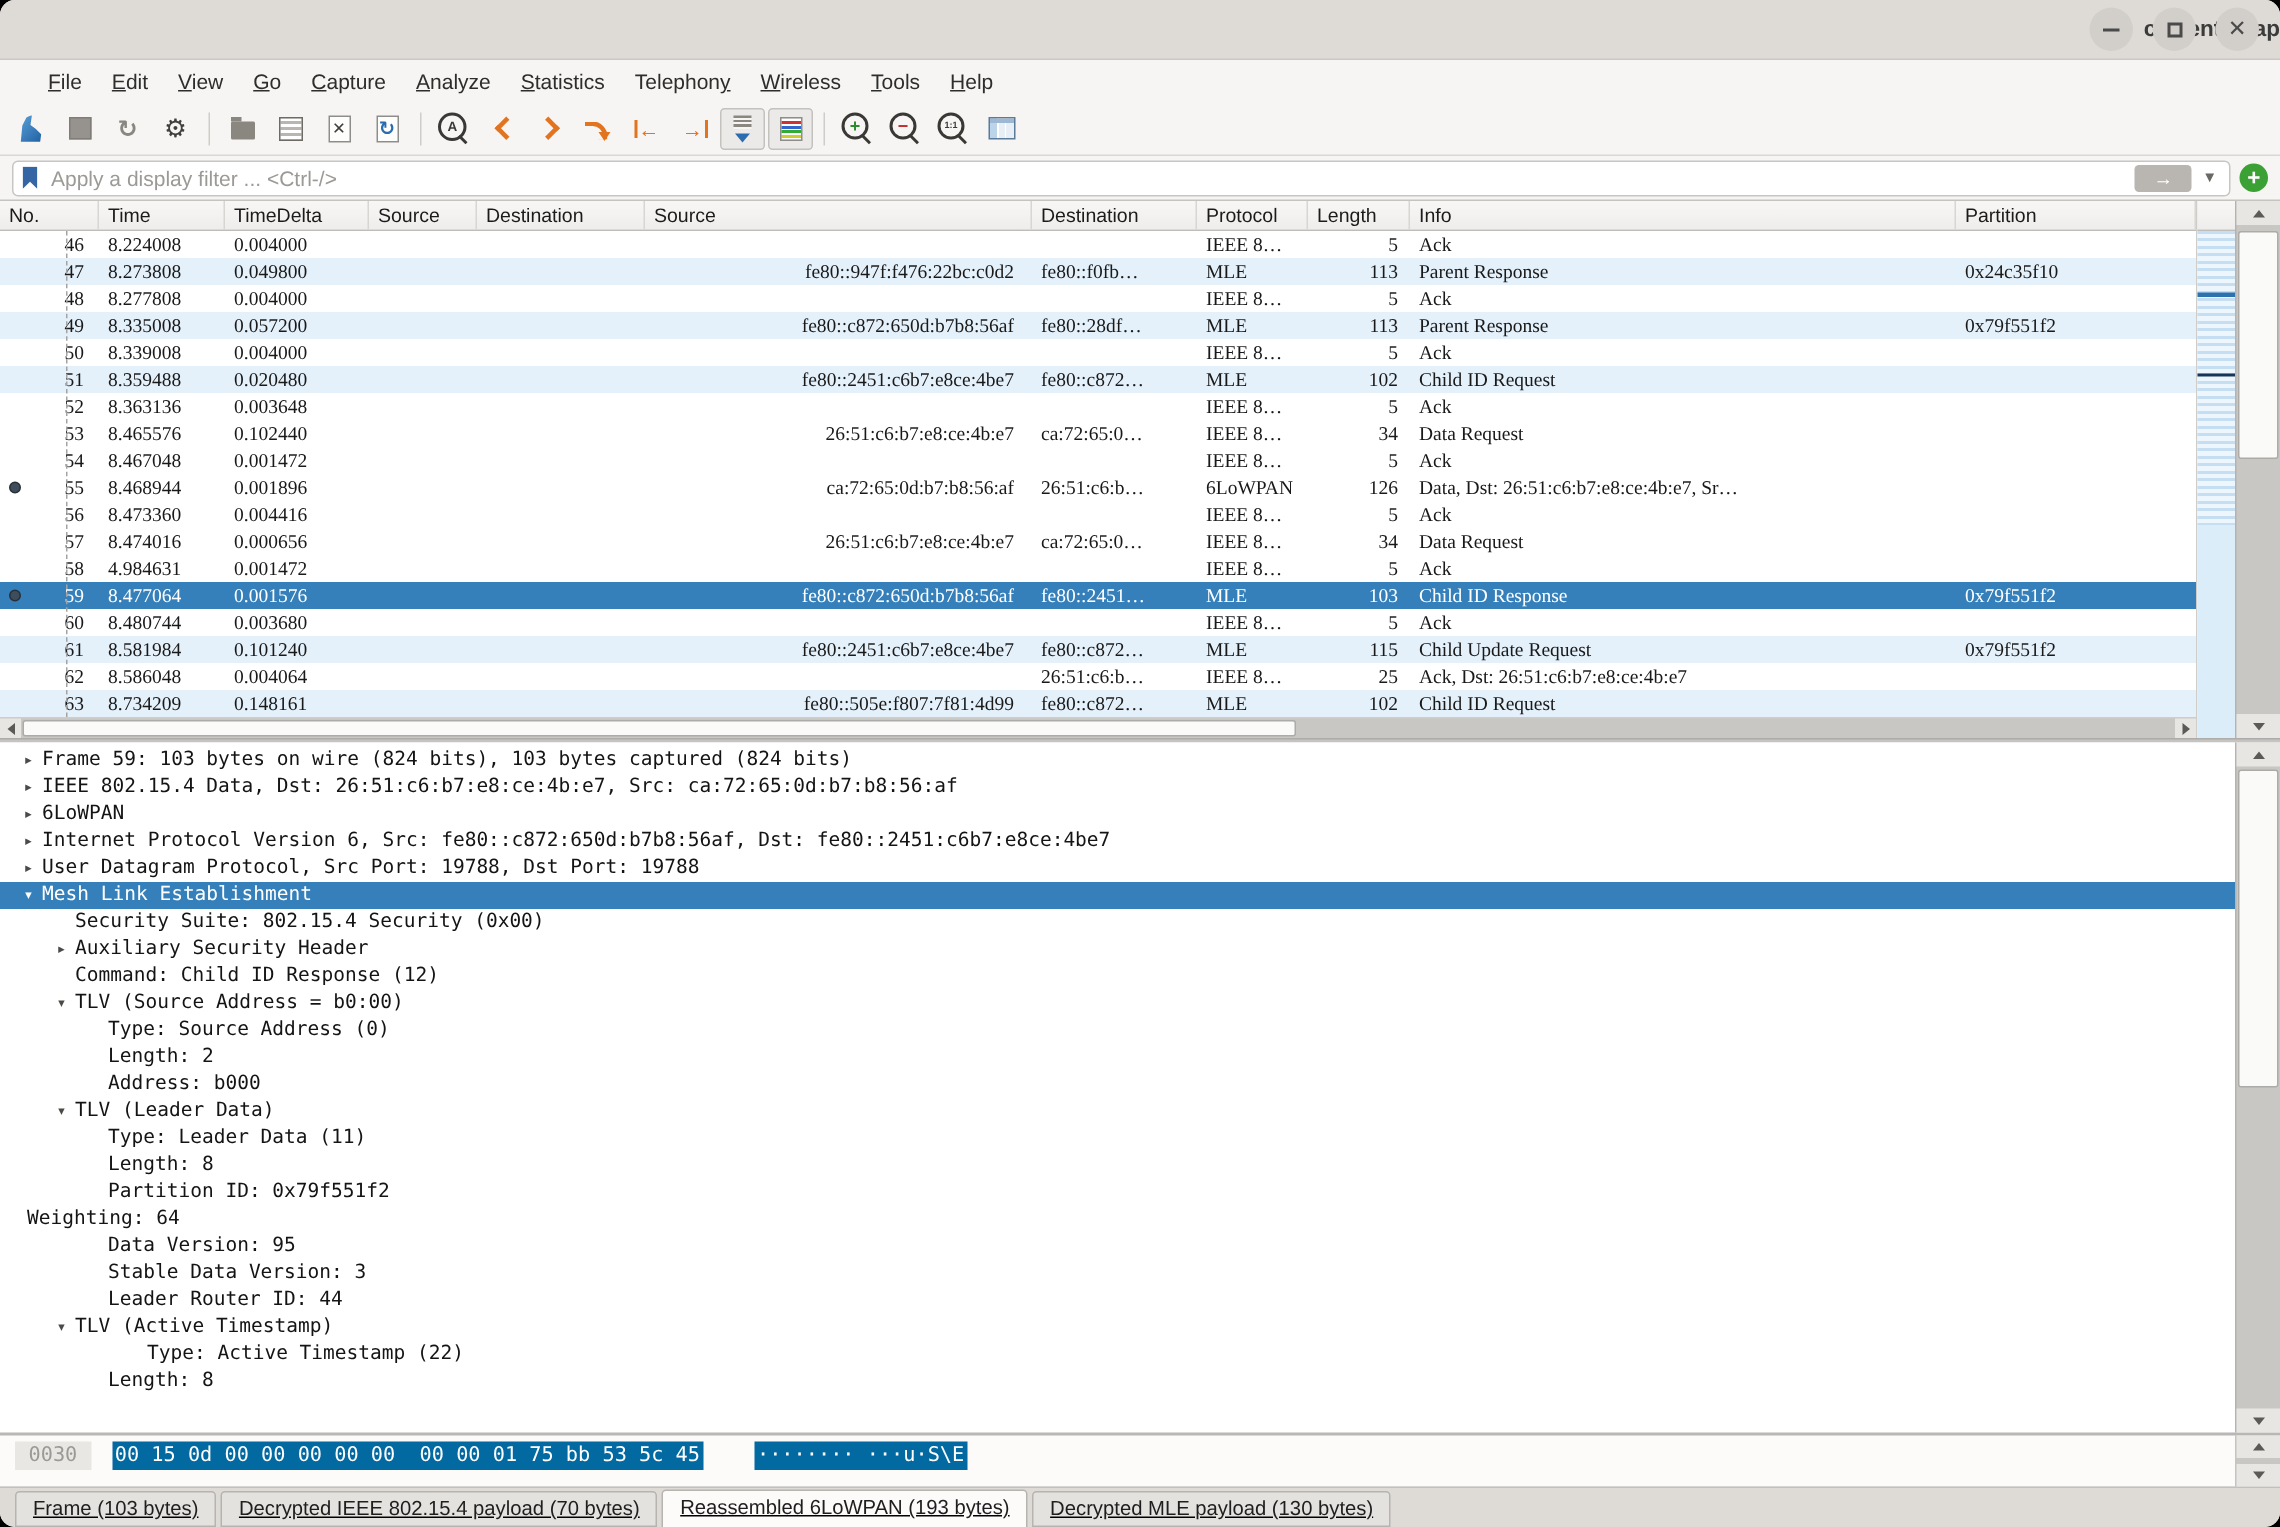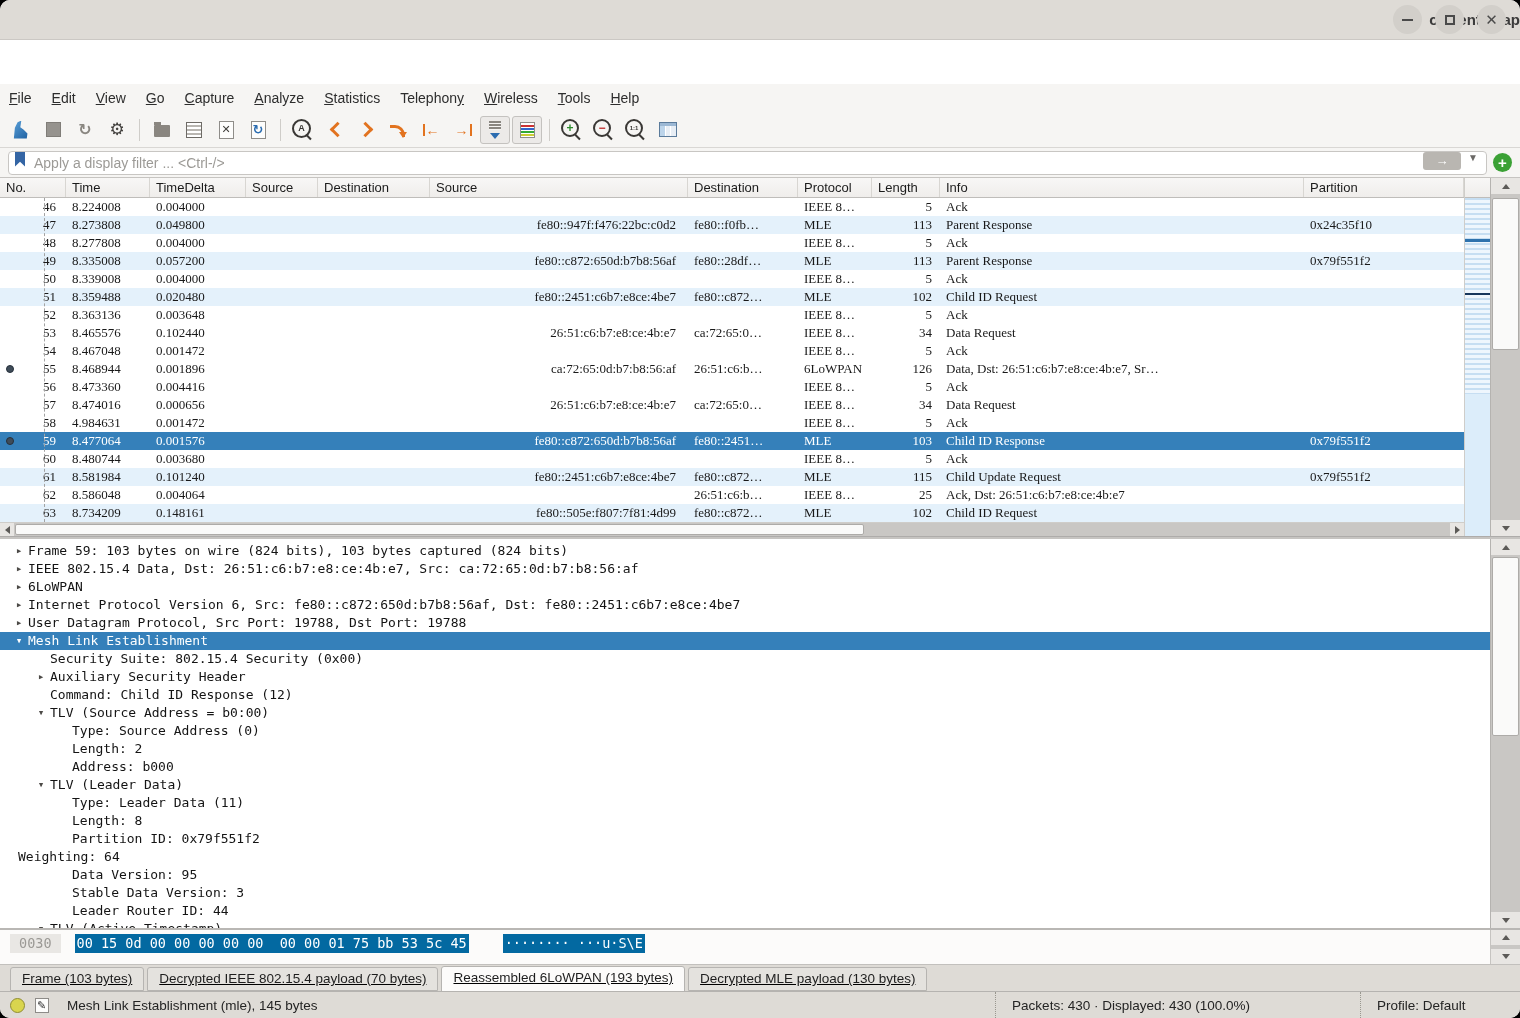--- a/index.html
+++ b/index.html
@@ -10,21 +10,21 @@
   
   .titlebar{height:40px;background:#dedbd6;border-bottom:1px solid #cbc8c4;display:flex;align-items:center;position:relative;flex:0 0 auto;}
   .title{position:absolute;left:0;right:0;text-align:right;font-weight:bold;font-size:15px;color:#3b3b3b;}
   .controls{margin-left:auto;display:flex;gap:13px;padding-right:14px;z-index:1;}
   .wbtn{width:29px;height:29px;border-radius:50%;background:#d2cfca;display:flex;align-items:center;justify-content:center;color:#474747;}
   .glyph-min{width:11px;height:2px;background:#4a4a4a;display:block;}
   .glyph-max{width:10px;height:10px;border:2px solid #4a4a4a;display:block;}
   .glyph-close{font-size:15px;line-height:1;color:#4a4a4a;}
 
   
-  .menubar{height:28px;background:#f6f5f3;display:flex;align-items:center;padding-left:0;gap:2px;font-size:14px;color:#2d2d2d;flex:0 0 auto;margin-top:44px;}
+  .menubar{height:28px;background:#f6f5f3;display:flex;align-items:center;padding-left:23px;gap:2px;font-size:14px;color:#2d2d2d;flex:0 0 auto;}
   .menu-item{padding:3px 9px;border-radius:3px;white-space:nowrap;}
   .menu-item u{text-decoration:underline;}
 
   
   .toolbar{height:36px;background:#f6f5f3;display:flex;align-items:center;padding-left:6px;gap:2px;border-bottom:1px solid #d9d7d4;flex:0 0 auto;}
   .tbtn{width:30px;height:28px;display:flex;align-items:center;justify-content:center;border-radius:3px;}
   .tbtn.boxed{border:1px solid #c4c2bf;background:#eceae8;}
   .tsep{width:1px;height:22px;background:#cfcdc9;margin:0 5px;}
   .ti{position:relative;width:24px;height:24px;display:flex;align-items:center;justify-content:center;}
   .ti-wireshark-fin::before{content:"";width:17px;height:18px;background:linear-gradient(135deg,#5aa0d8,#1c5d9e);
@@ -58,21 +58,21 @@
   .ti-zoom-in::after{content:"";position:absolute;width:7px;height:2px;background:#3a3835;transform:rotate(45deg);right:3px;bottom:4px;}
   .ti-zoom-out::before{content:"−";width:14px;height:14px;border:2px solid #3a3835;border-radius:50%;display:flex;align-items:center;justify-content:center;color:#c03030;font-weight:bold;font-size:12px;margin:-4px 0 0 -4px;}
   .ti-zoom-out::after{content:"";position:absolute;width:7px;height:2px;background:#3a3835;transform:rotate(45deg);right:3px;bottom:4px;}
   .ti-zoom-original::before{content:"1:1";width:14px;height:14px;border:2px solid #3a3835;border-radius:50%;display:flex;align-items:center;justify-content:center;color:#3a3835;font-weight:bold;font-size:6px;margin:-4px 0 0 -4px;}
   .ti-zoom-original::after{content:"";position:absolute;width:7px;height:2px;background:#3a3835;transform:rotate(45deg);right:3px;bottom:4px;}
   .ti-resize-columns::before{content:"";width:16px;height:13px;border:1px solid #5b7b9b;box-shadow:inset 0 3px 0 #9cb8d4;
     background:linear-gradient(to right,#bcd4ea 0 5px,#fff 5px 6px,#e8eef5 6px 10px,#fff 10px 11px,#e8eef5 11px 16px);}
 
   
   .filterbar{height:30px;background:#f6f5f3;display:flex;align-items:center;padding:0 8px;gap:6px;border-bottom:1px solid #c6c4c1;flex:0 0 auto;}
-  .fwrap{flex:1;height:24px;background:#fff;border:1px solid #c8c6c3;border-radius:4px;display:flex;padding:0 6px;gap:7px;}
+  .fwrap{flex:1;height:24px;background:#fff;border:1px solid #c8c6c3;border-radius:4px;display:flex;align-items:center;padding:0 6px;gap:7px;}
   .bookmark{width:10px;height:15px;background:#3465a4;clip-path:polygon(0 0,100% 0,100% 100%,50% 68%,0 100%);flex:0 0 auto;}
   .finput{flex:1;border:none;outline:none;font-size:14px;color:#222;background:transparent;font-family:inherit;}
   .finput::placeholder{color:#9c9a96;}
   .fapply{width:38px;height:18px;background:#b9b6b1;border-radius:3px;color:#fff;display:flex;align-items:center;justify-content:center;font-weight:bold;font-size:13px;}
   .fcaret{color:#6a6865;font-size:10px;padding-right:2px;}
   .fplus{width:19px;height:19px;border-radius:50%;background:#3ba135;color:#fff;font-size:15px;font-weight:bold;display:flex;align-items:center;justify-content:center;line-height:1;}
 
   
   .packet-area{display:flex;flex:0 0 auto;height:358px;}
   .plist{width:1464px;display:flex;flex-direction:column;--cols:66px 84px 96px 72px 112px 258px 110px 74px 68px 364px 160px;}
@@ -587,21 +587,14 @@
     </div>
   </div>
 
   <div class="tabbar">
       <div class="btab">Frame (103 bytes)</div>
       <div class="btab">Decrypted IEEE 802.15.4 payload (70 bytes)</div>
       <div class="btab active">Reassembled 6LoWPAN (193 bytes)</div>
       <div class="btab">Decrypted MLE payload (130 bytes)</div>
     </div>
 
-  <div class="statusbar">
-    <span class="sb-expert"></span>
-    <span class="sb-note"></span>
-    <span class="sb-left">Mesh Link Establishment (mle), 145 bytes</span>
-    <span class="sb-mid">Packets: 430 · Displayed: 430 (100.0%)</span>
-    <span class="sb-right">Profile: Default</span>
-  </div>
 
 </div>
 
 </body></html>

